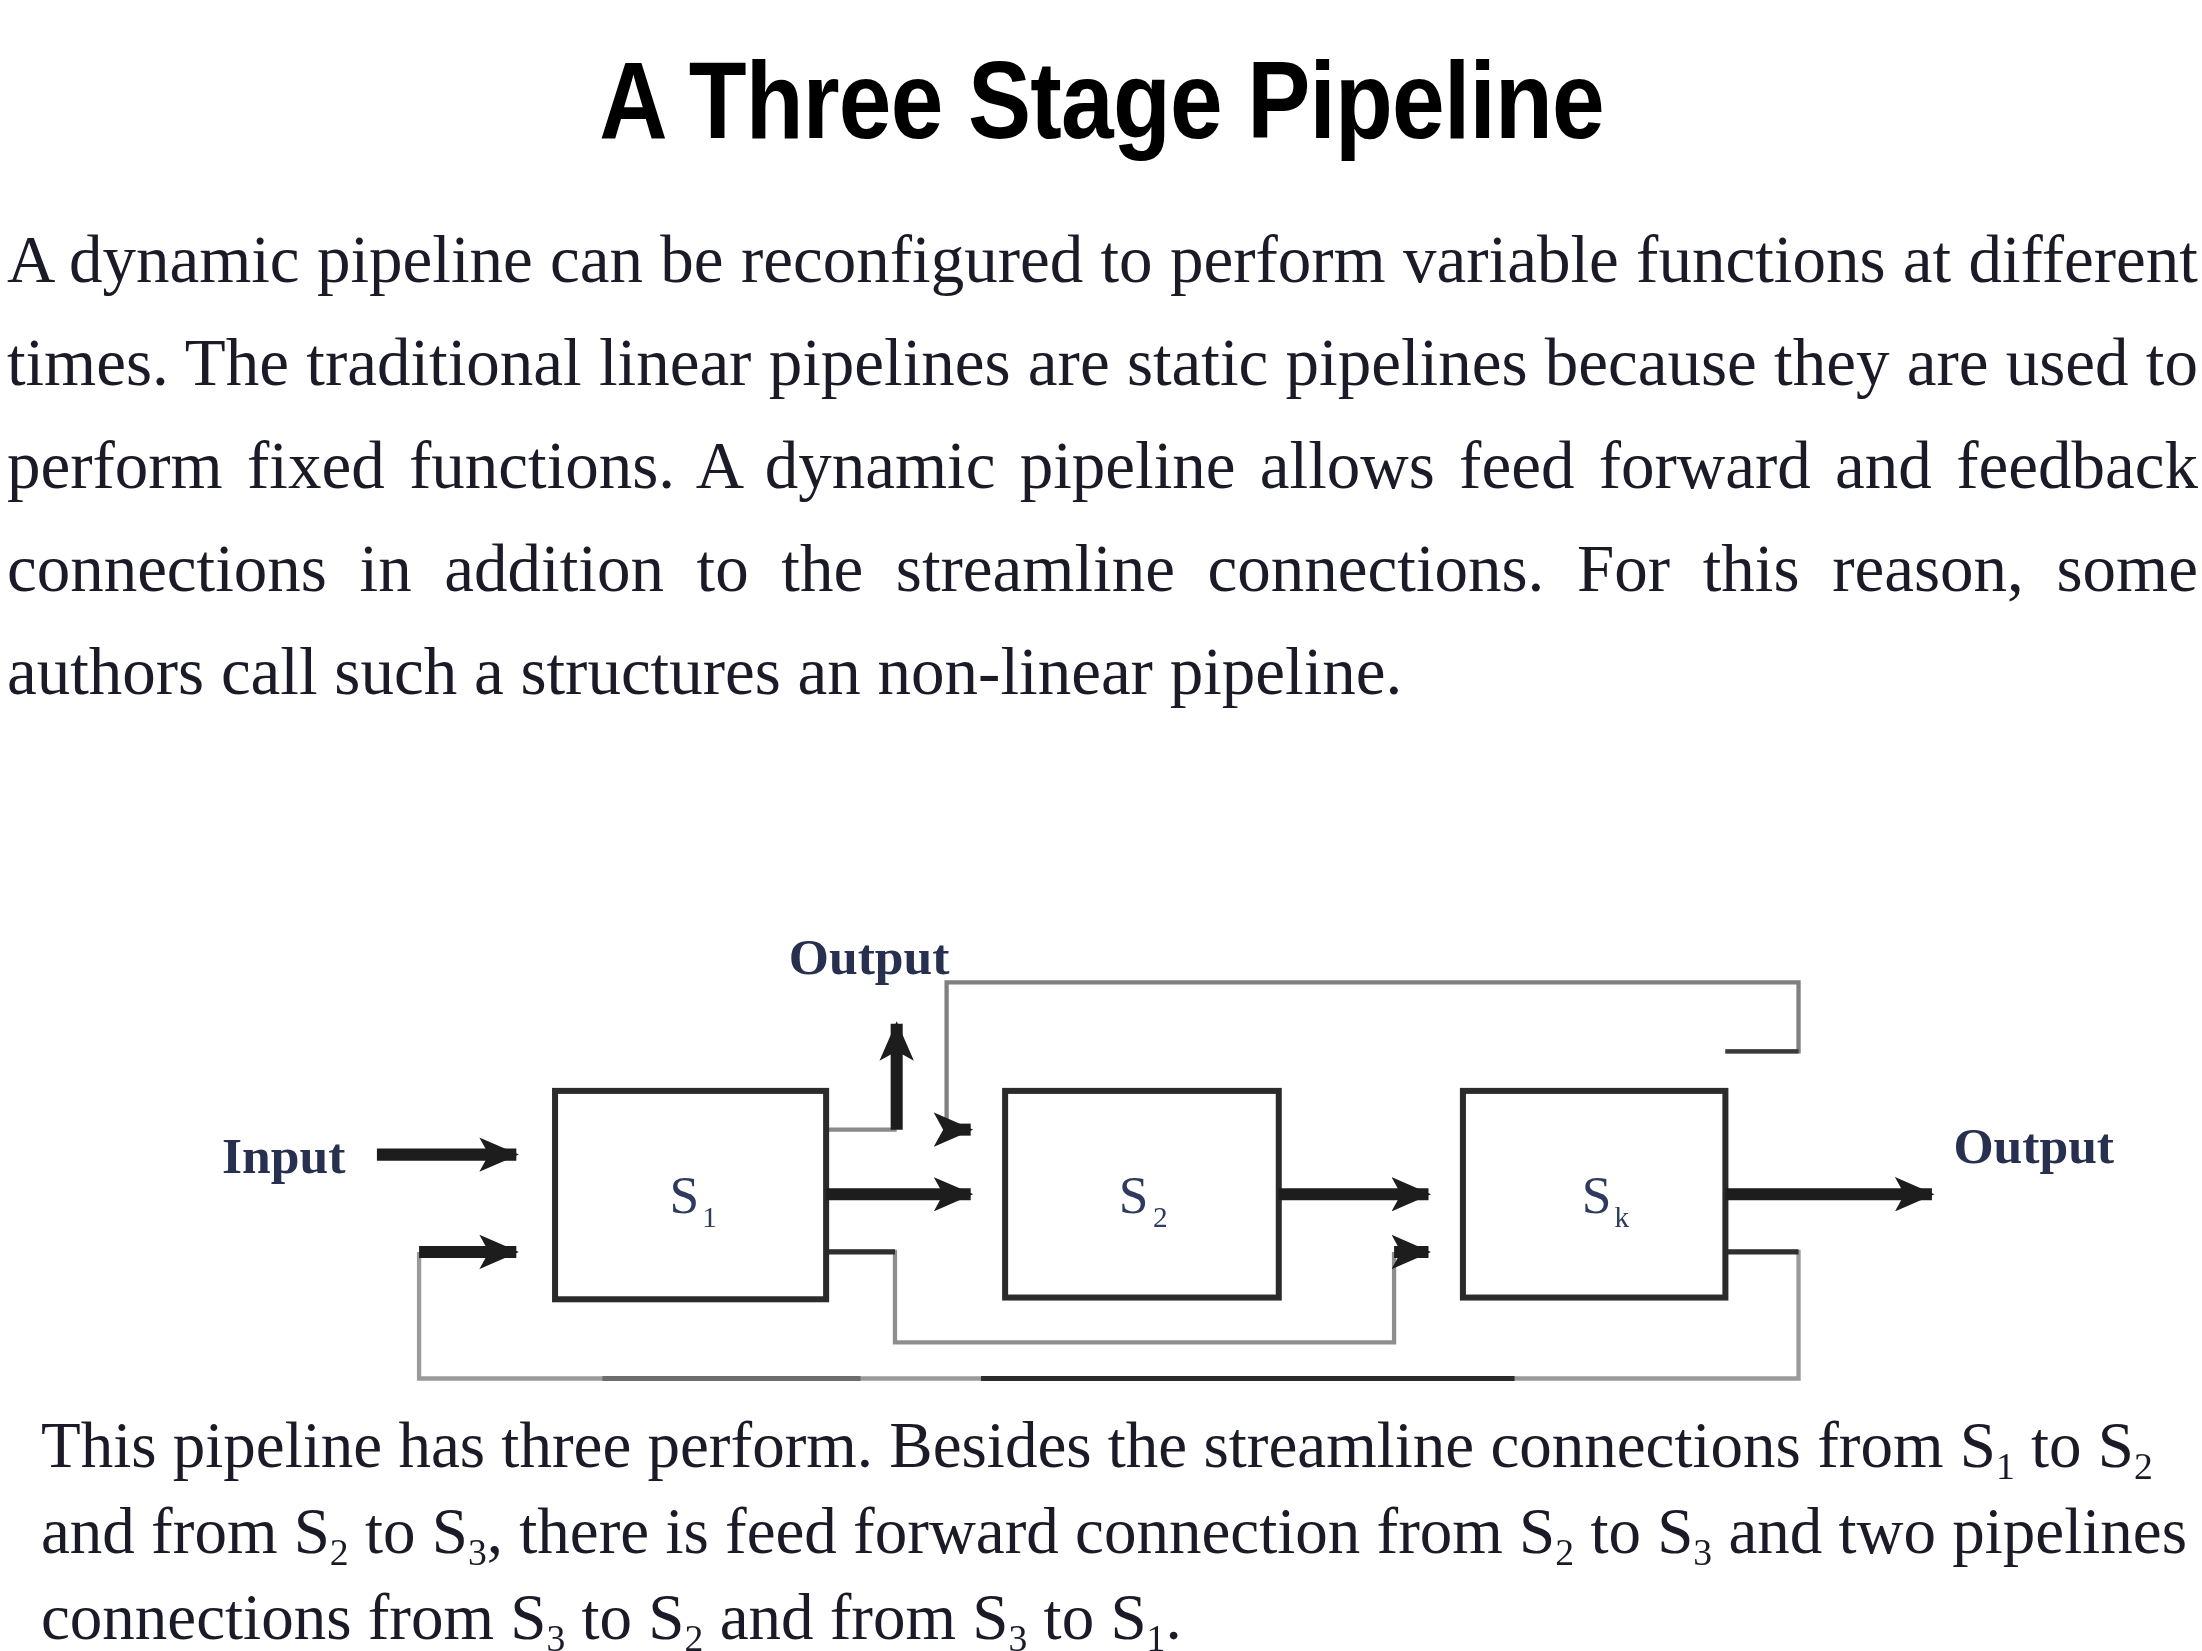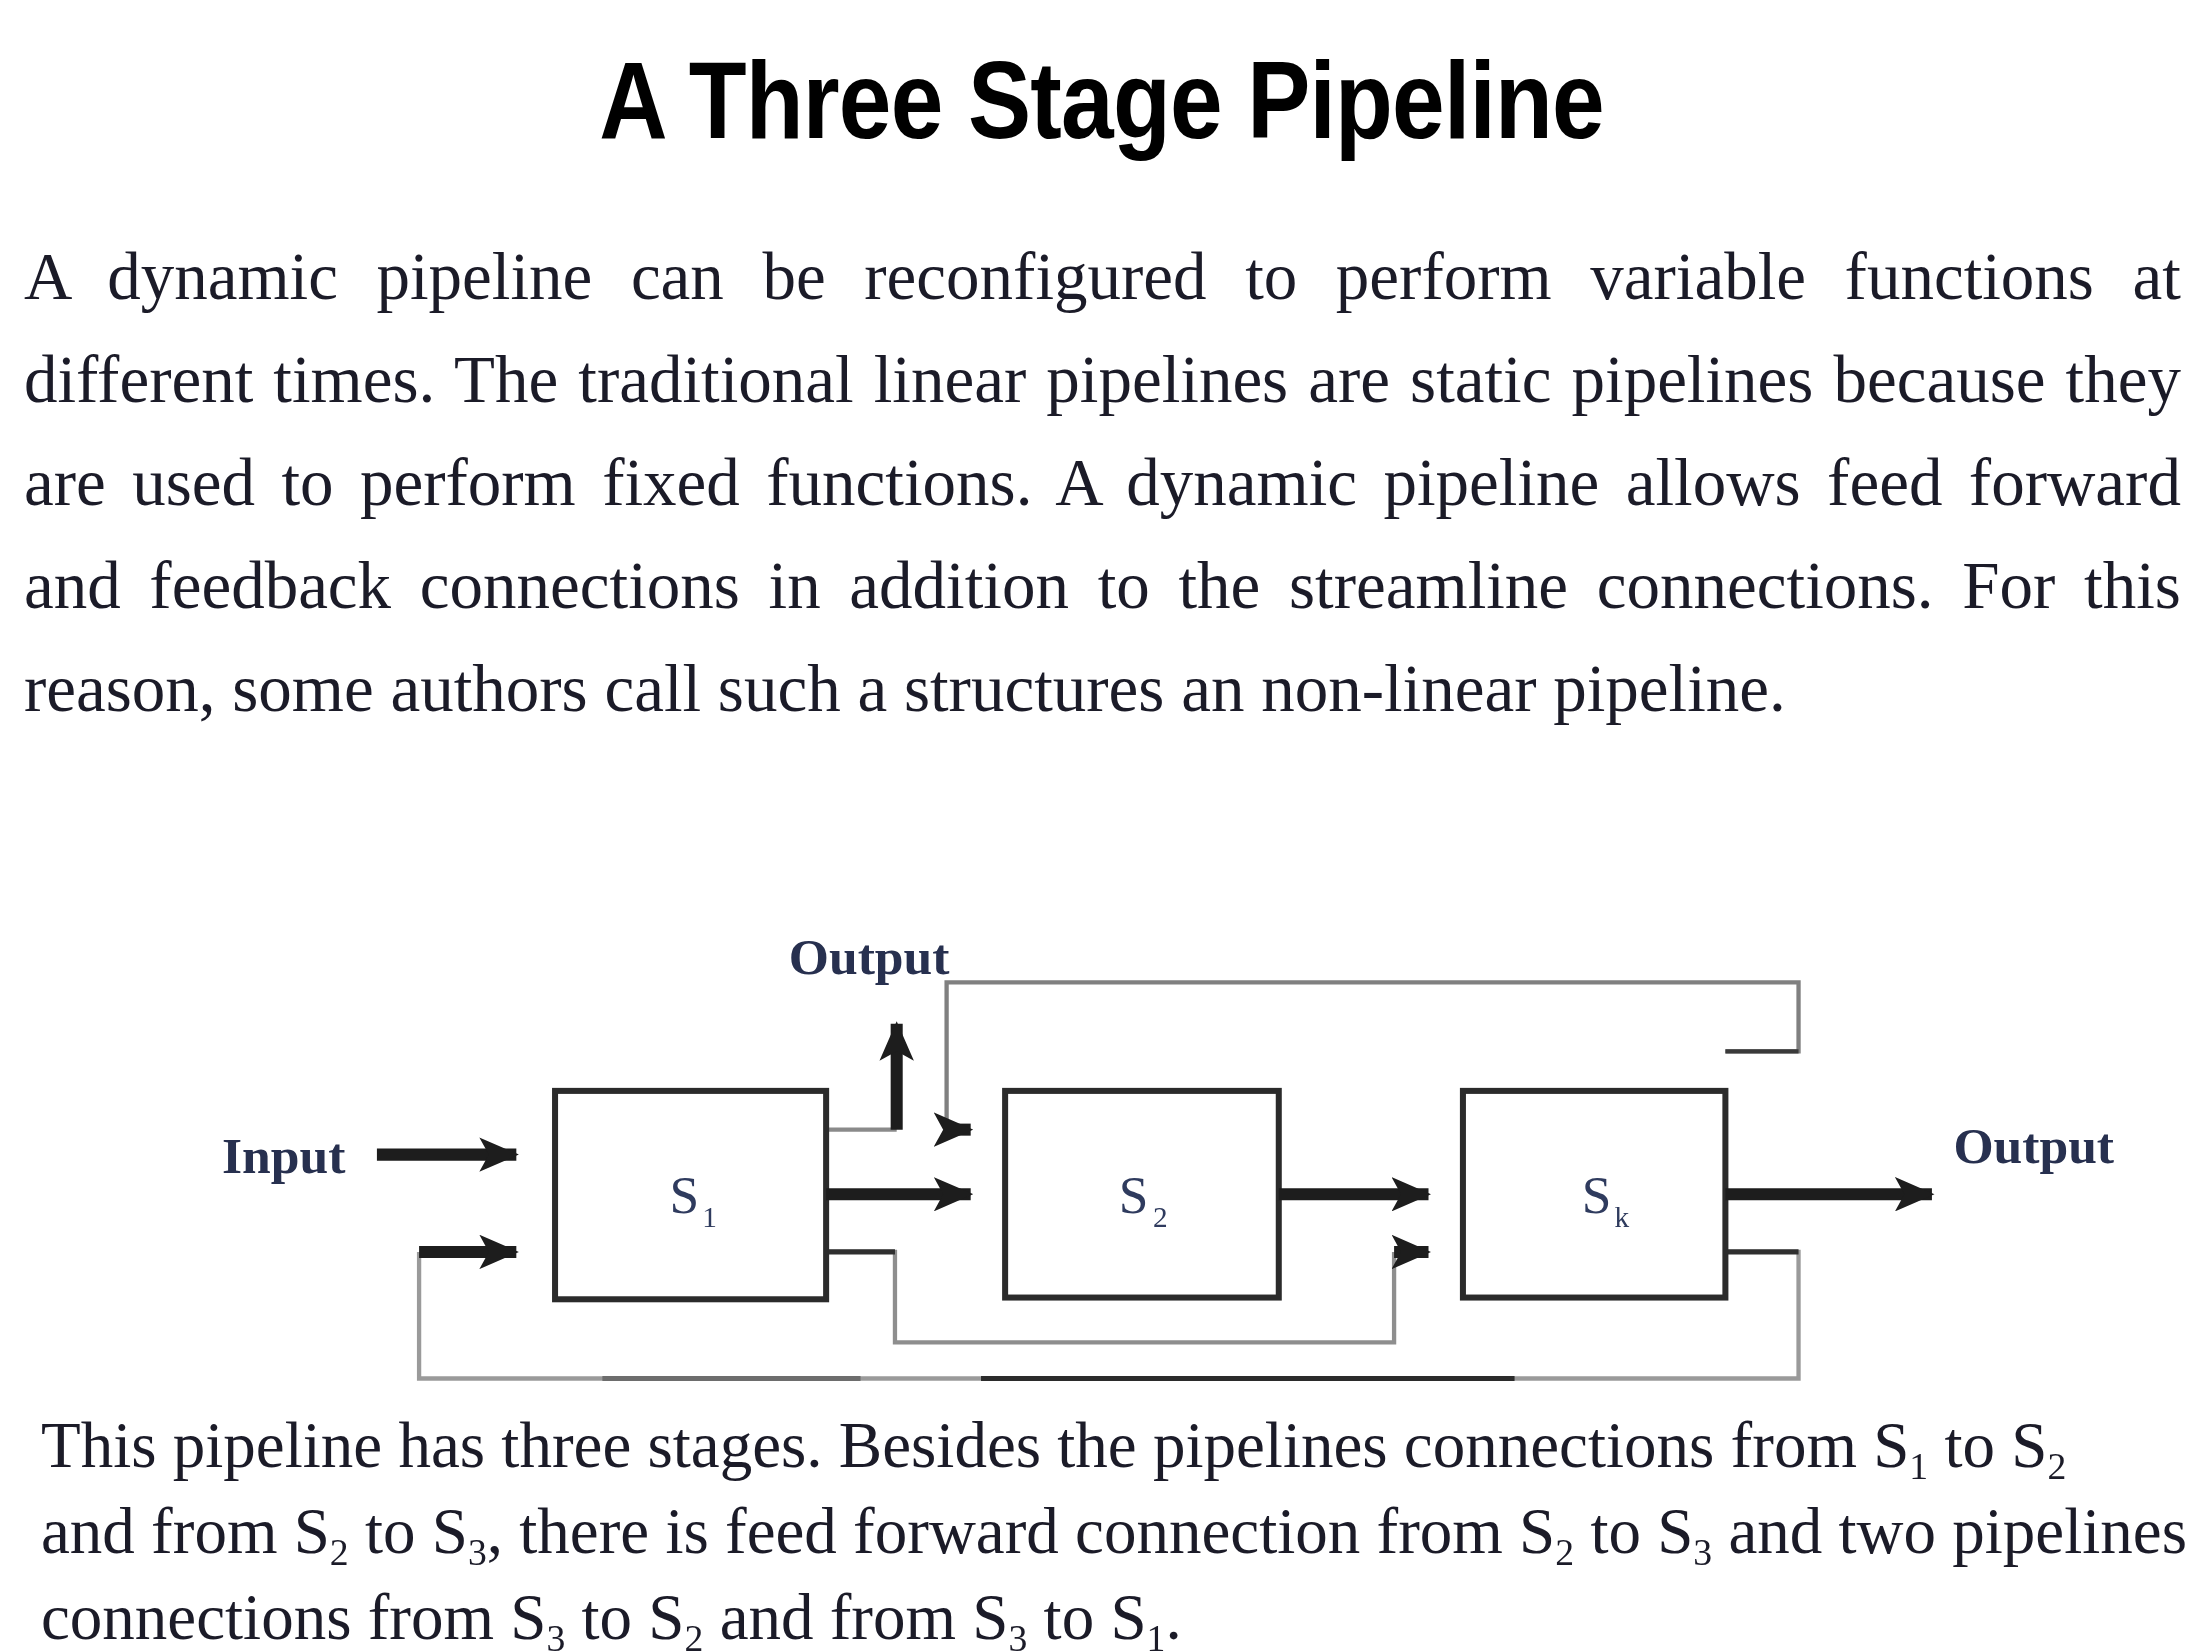--- a/index.html
+++ b/index.html
@@ -45,21 +45,21 @@
     left: 6.9px;
     top: 208px;
     width: 2191px;
     font-size: 67px;
     line-height: 103px;
     text-align: justify;
     text-justify: inter-word;
     color: #1b1b28;
   }
   .intro p {
-    margin: 17px;
+    margin: 0;
   }
   svg.diagram-svg {
     position: absolute;
     left: 0;
     top: 929px;
     width: 2203px;
     height: 465px;
     display: block;
   }
   .box-label {
@@ -178,21 +178,21 @@
       <text class="box-sub" x="1340" y="346">2</text>
     </g>
 
     <g>
       <text class="box-label" x="1838" y="330">S</text>
       <text class="box-sub" x="1876" y="346">k</text>
     </g>
   </svg>
 
   <div class="outro">
-    <span class="line"><span>This pipeline has three stages. Besides the pipelines connections from S</span><sub>1</sub><span> to S</span><sub>2</sub></span>
+    <span class="line"><span>This pipeline has three perform. Besides the streamline connections from S</span><sub>1</sub><span> to S</span><sub>2</sub></span>
 
     <span class="line"><span>and from S</span><sub>2</sub><span> to S</span><sub>3</sub><span>, there is feed forward connection from S</span><sub>2</sub><span> to S</span><sub>3</sub><span> and two pipelines</span></span>
 
     <span class="line"><span>connections from S</span><sub>3</sub><span> to S</span><sub>2</sub><span> and from S</span><sub>3</sub><span> to S</span><sub>1</sub><span>.</span></span>
   </div>
 
 </div>
 
 
 </body></html>

